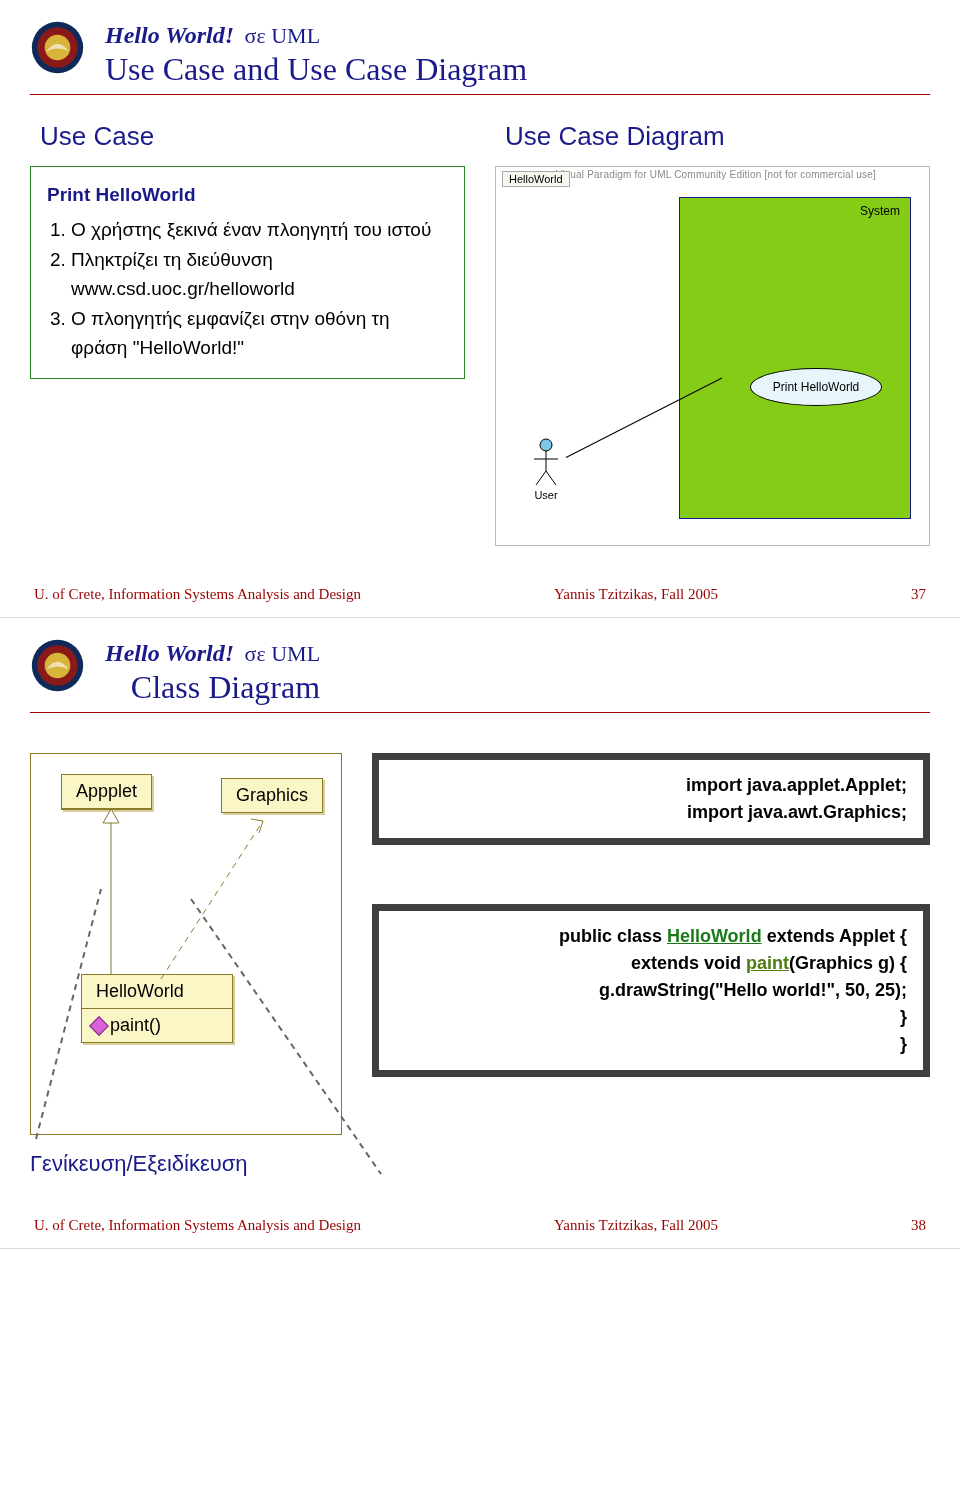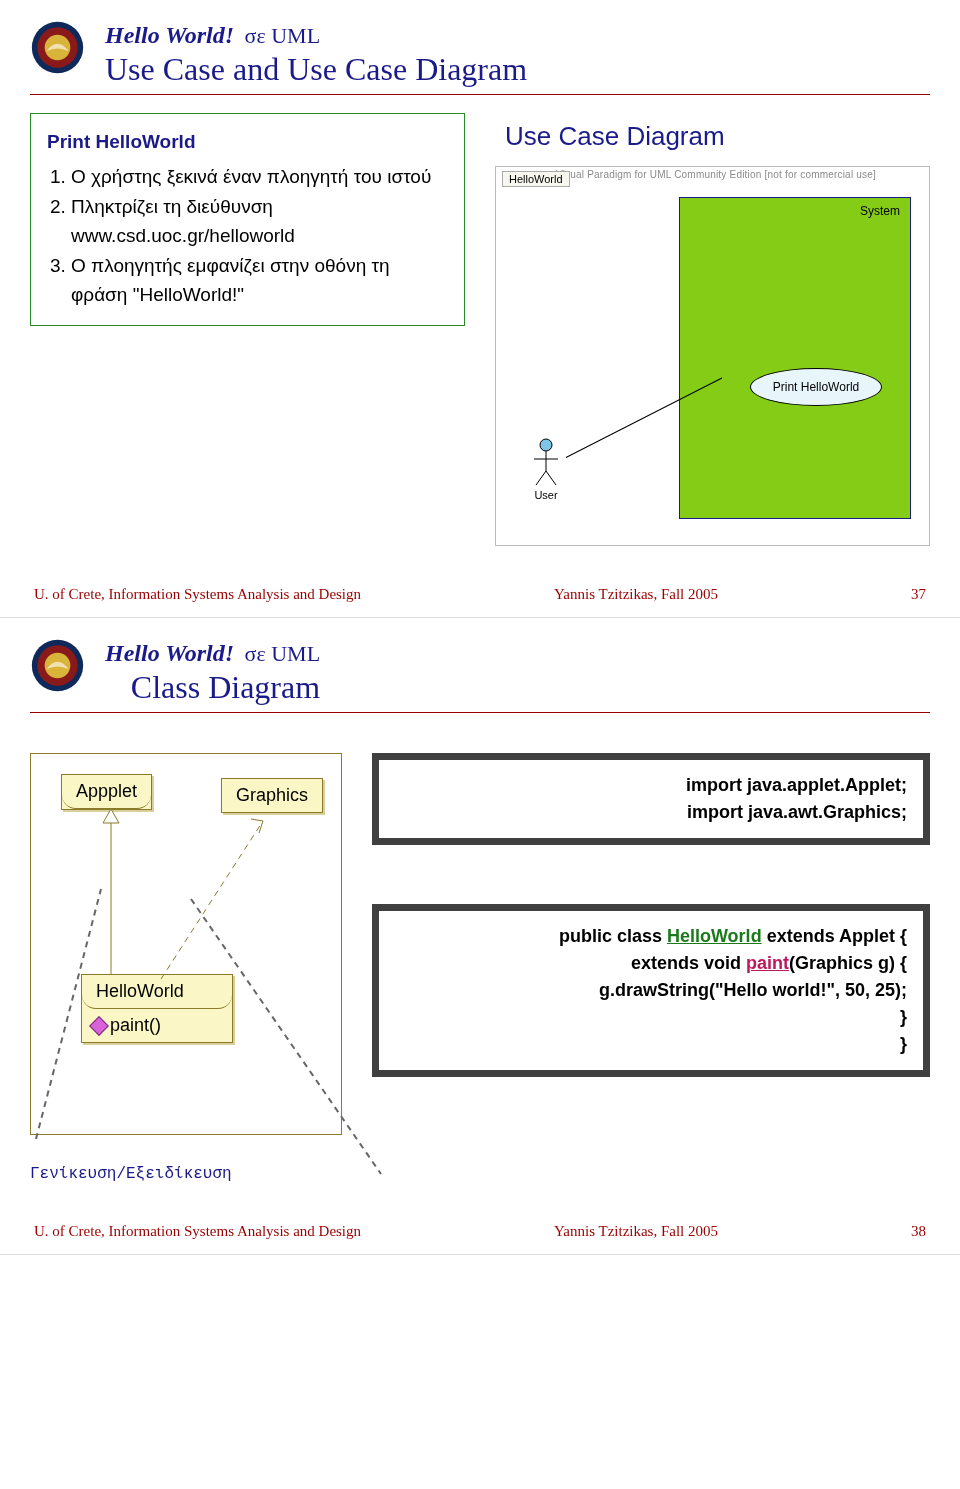--- a/index.html
+++ b/index.html
@@ -161,21 +161,21 @@
     flex: 0 0 310px;
   }
   .class-box {
     position: absolute;
     border: 1px solid #8a7a2a;
     background: #fbf6c6;
     font-family: Arial, sans-serif;
     font-size: 18px;
     box-shadow: 2px 2px 0 #d8cf9a;
   }
-  .class-title { padding: 6px 14px; border-bottom: 1px solid #8a7a2a; border-radius: 14px; }
+  .class-title { padding: 6px 14px; border-bottom: 1px solid #8a7a2a; }
   .class-body { padding: 6px 10px; min-height: 20px; display:flex; align-items:center; gap:4px;}
   .method-icon {
     width:12px;height:12px;background:#d862d8;border:1px solid #7a2a7a;
     display:inline-block; transform: rotate(45deg);
   }
   #box-applet { top: 20px; left: 30px; }
   #box-graphics { top: 24px; left: 190px; }
   #box-hello { top: 220px; left: 50px; width: 150px; }
 
   .gen-arrow, .dep-arrow {
@@ -187,29 +187,28 @@
     border: 7px solid #404040;
     padding: 12px 16px;
     font-size: 18px;
     font-weight: bold;
     line-height: 1.5;
     font-family: Arial, sans-serif;
     text-align: right;
   }
   .code-box2 { margin-top: 59px; }
   .hw-link { color: #1a7a1a; text-decoration: underline; }
-  .paint-link { color: #be185d; text-decoration: underline; }
+  .paint-link { color: #4d7c0f; text-decoration: underline; }
 
   .annot-row {
     display: flex;
     gap: 20px;
-    margin-top: 30px;
-    font-size: 16px;
-    color: #1a1a8a;
-    font-family: Liberation Mono, monospace;
+    margin-top: 16px;
+    font-size: 22px;
+    color: #1a1a8a;
   }
   .annot-row .a1 { width: 320px; }
   .annot-row .a2 { flex:1; }
 </style>
 </head>
 <body>
 
 <div class="slide">
 
   <div class="slide-header">
@@ -225,20 +224,21 @@
       <div>
         <span class="hello-world">Hello World!</span>
         <span class="in-uml">σε UML</span>
       </div>
       <div class="subtitle">Use Case and Use Case Diagram</div>
     </div>
   </div>
 
   <div class="columns">
     <div class="col-left">
+      <div class="section-head">Use Case</div>
       <div class="usecase-box">
         <div class="uct">Print HelloWorld</div>
         <ol>
           <li>Ο χρήστης ξεκινά έναν πλοηγητή του ιστού</li>
           <li>Πληκτρίζει  τη διεύθυνση www.csd.uoc.gr/helloworld</li>
           <li>Ο πλοηγητής εμφανίζει στην οθόνη τη φράση "HelloWorld!"</li>
         </ol>
       </div>
     </div>
 

